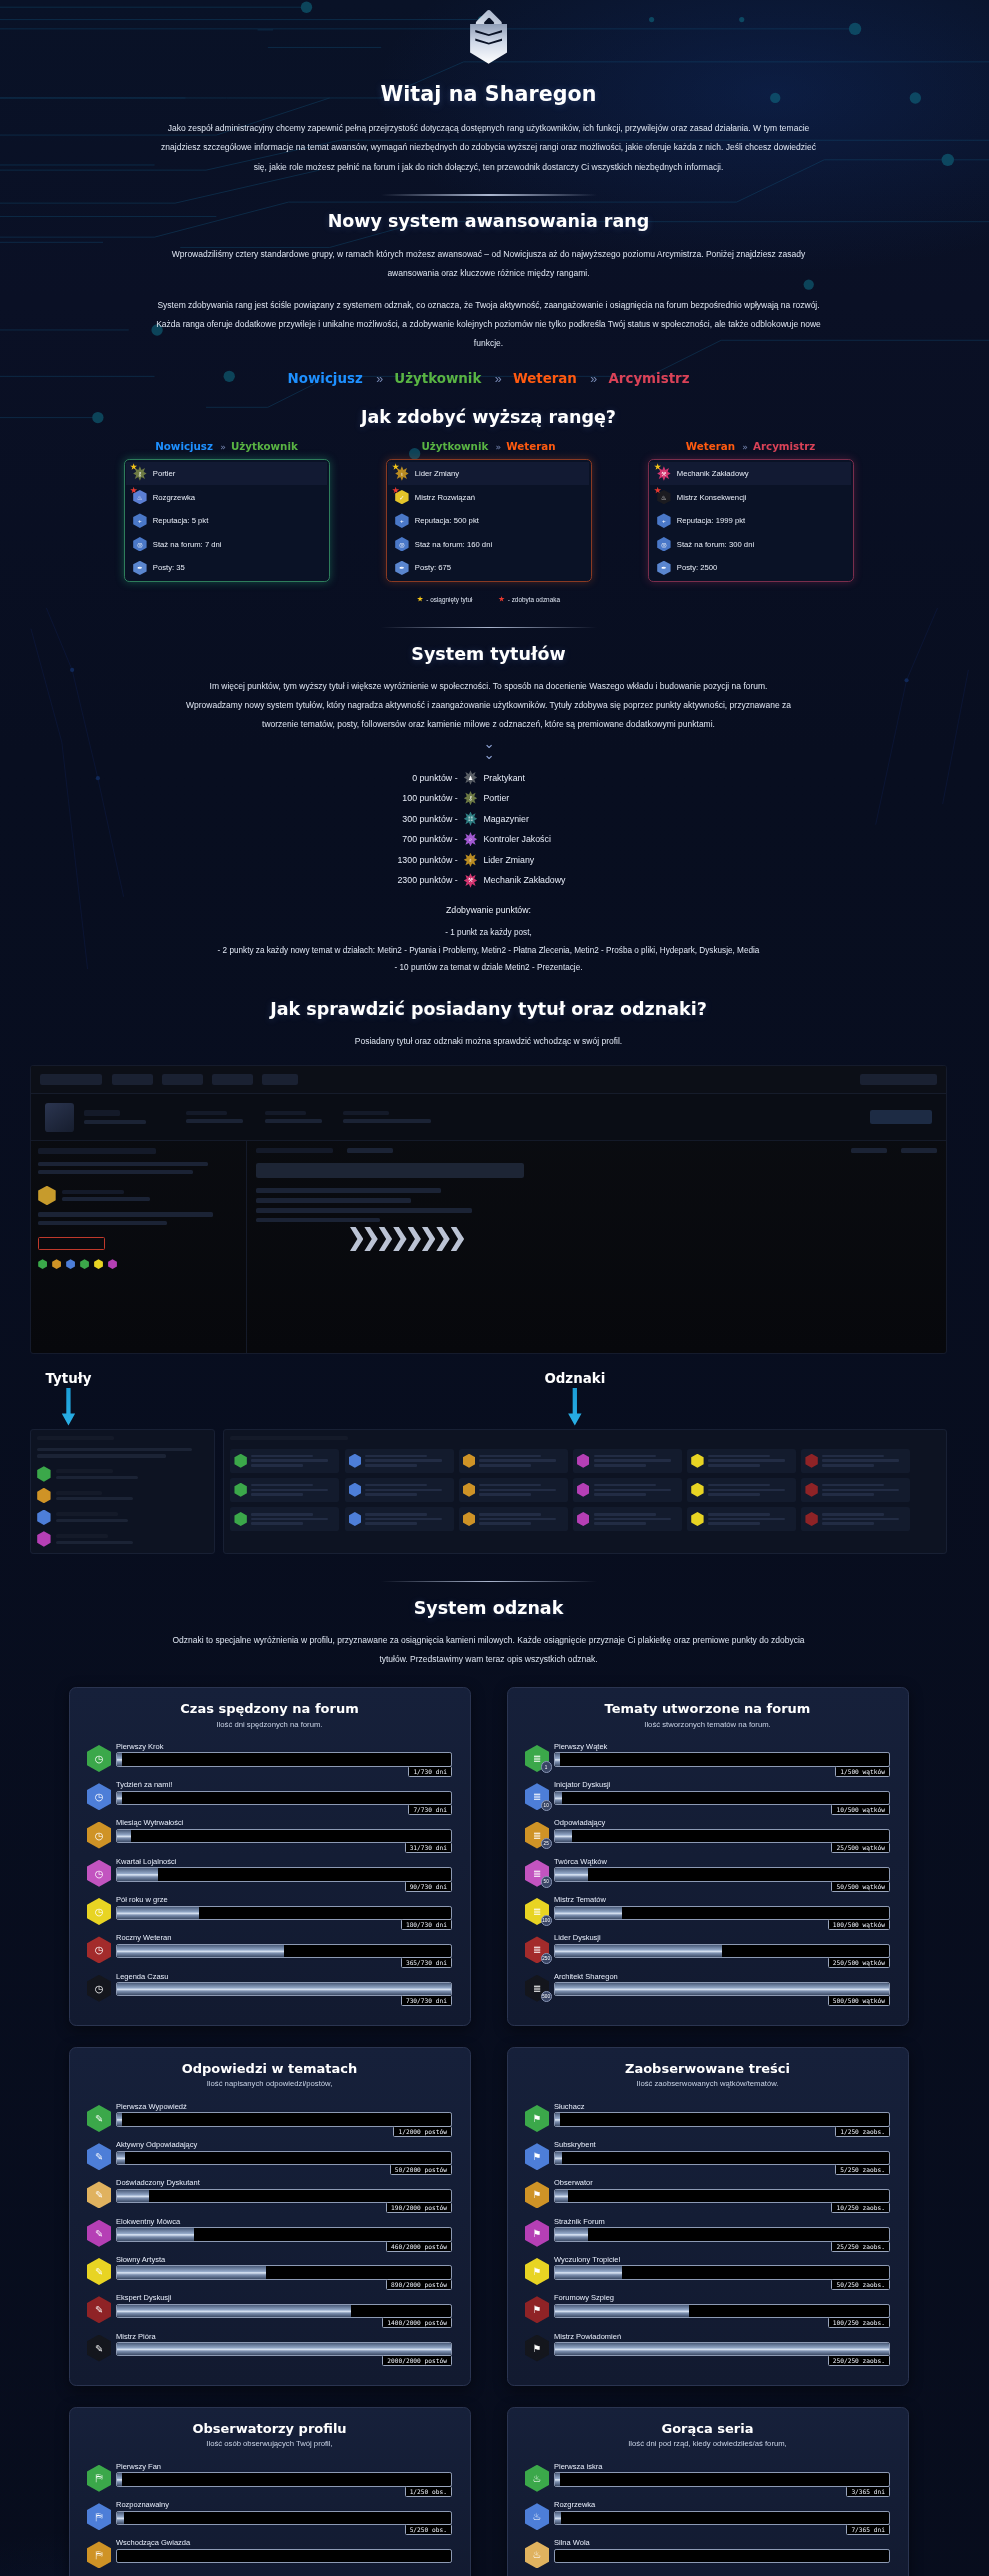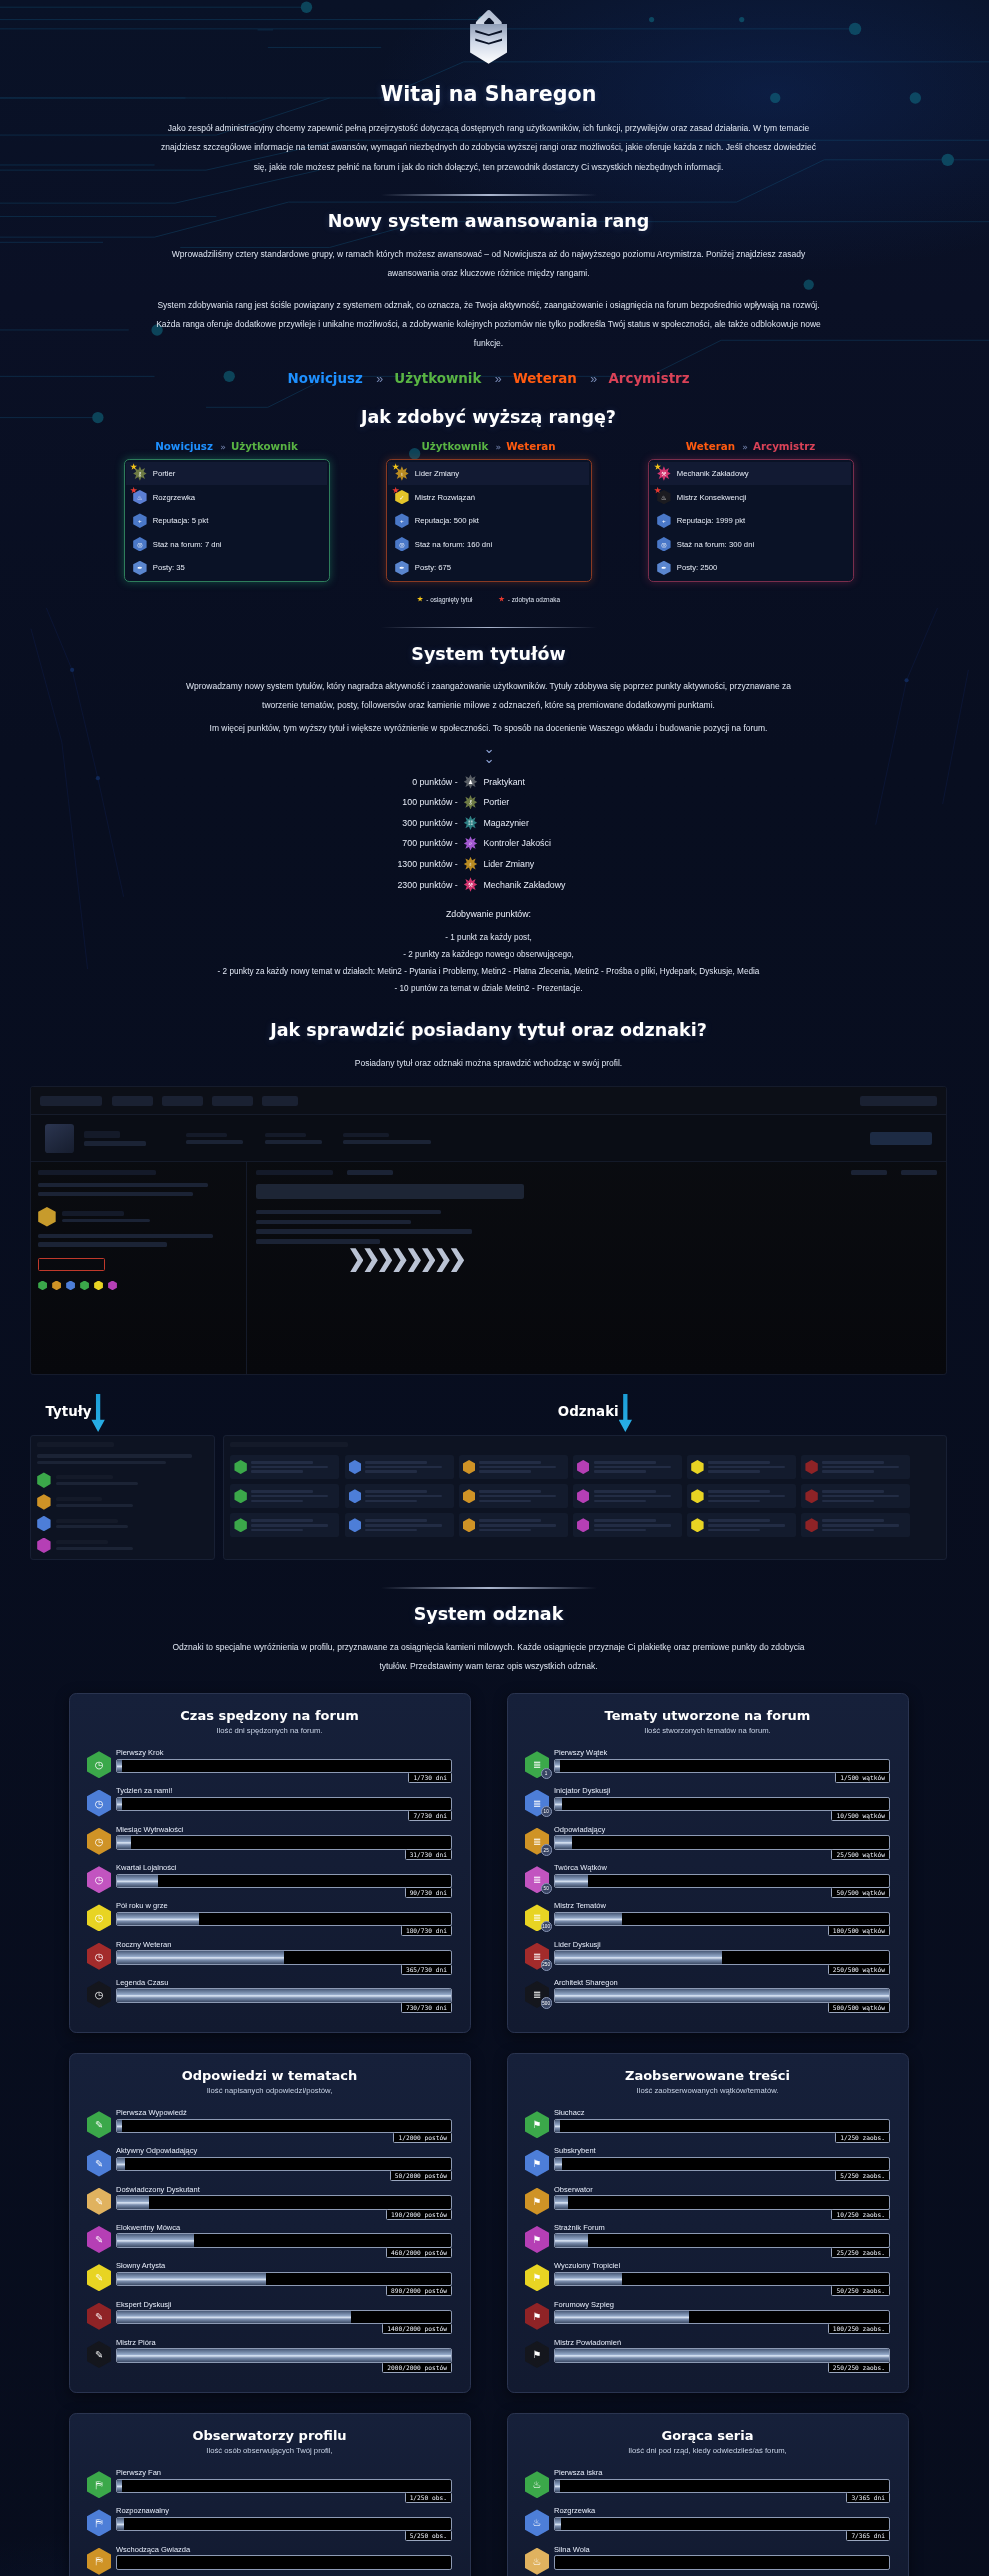--- a/index.html
+++ b/index.html
@@ -134,21 +134,21 @@
   .avatarbox{width:29px;height:29px;border-radius:3.1px;background:linear-gradient(145deg,#2b3550,#161d2e);}
   .mini-hex{width:8.8px;height:9.8px;clip-path:polygon(50% 0,100% 25%,100% 75%,50% 100%,0 75%,0 25%);}
   .redbox{border:0.5px solid #c0392b;border-radius:1.5px;}
   .bigarrow{position:absolute;left:319px;top:155px;width:165px;height:36px;
     display:flex;align-items:center;gap:1px;opacity:.9}
   .bigarrow i{display:block;width:13.4px;height:24px;background:#cfd8ea;
     clip-path:polygon(0 0,55% 50%,0 100%,42% 100%,100% 50%,42% 0);}
 
   
   .ptrrow{display:flex;width:917px;margin:16.5px auto 0;}
-  .ptr{display:flex;flex-direction:row;align-items:center;}
+  .ptr{display:flex;flex-direction:column;align-items:center;}
   .ptr .t{font-family:"DejaVu Sans",sans-serif;font-weight:700;font-size:13.4px;color:#fff;}
   .ptr .a{width:13.4px;height:38px;margin-top:2.1px;
     background:linear-gradient(180deg,#1b9ed8,#2ab0e6);
     clip-path:polygon(34% 0,66% 0,66% 68%,100% 68%,50% 100%,0 68%,34% 68%);}
 
   
   .mockrow{display:flex;gap:8.2px;width:917px;margin:0 auto;}
   .mockbox{background:#0d1322;border:0.5px solid #182034;border-radius:3.1px;padding:6.2px;}
   .chiprow{display:flex;flex-wrap:wrap;gap:5.2px;}
   .chip{height:24px;border-radius:2.6px;background:#131b2d;display:flex;align-items:center;gap:4.1px;padding:0 4.1px;}
@@ -389,22 +389,22 @@
         <span class="item">
           <i class="st" style="background:#e8392f"></i>
           <span>- zdobyta odznaka</span>
         </span>
       </div>
   </section>
 
   <section class="sec" style="margin-top:24px">
     <div class="divider"></div>
     <h2 class="sect">System tytułów</h2>
+    <p class="body small" style="margin-top:4.1px">Im więcej punktów, tym wyższy tytuł i większe wyróżnienie w społeczności. To sposób na docenienie Waszego wkładu i budowanie pozycji na forum.</p>
     <p class="body small">Wprowadzamy nowy system tytułów, który nagradza aktywność i zaangażowanie użytkowników. Tytuły zdobywa się poprzez punkty aktywności, przyznawane za tworzenie tematów, posty, followersów oraz kamienie milowe z odznaczeń, które są premiowane dodatkowymi punktami.</p>
-    <p class="body small" style="margin-top:4.1px">Im więcej punktów, tym wyższy tytuł i większe wyróżnienie w społeczności. To sposób na docenienie Waszego wkładu i budowanie pozycji na forum.</p>
     <div class="chevdown">⌄<br>⌄</div>
 
     <div class="tiers" id="title-tiers">
         <div class="tier">
           <span class="pts">0 punktów -</span>
           <span class="badge-ico">
             <span class="star8" style="background:#5a5f66">♟</span>
           </span>
           <span class="nm">Praktykant</span>
         </div>
@@ -442,21 +442,20 @@
             <span class="star8" style="background:#d2356f">⚒</span>
           </span>
           <span class="nm">Mechanik Zakładowy</span>
         </div>
       </div>
 
     <div class="earn">
       <div class="h">Zdobywanie punktów:</div>
       <div id="earn-lines">
           <div class="l">- 1 punkt za każdy post,</div>
-          <div class="l">- 2 punkty za każdego nowego obserwującego,</div>
           <div class="l">- 2 punkty za każdy nowy temat w działach: Metin2 - Pytania i Problemy, Metin2 - Płatna Zlecenia, Metin2 - Prośba o pliki, Hydepark, Dyskusje, Media</div>
           <div class="l">- 10 puntów za temat w dziale Metin2 - Prezentacje.</div>
         </div>
     </div>
   </section>
 
   <section class="sec" style="margin-top:23px">
     <h2 class="sect">Jak sprawdzić posiadany tytuł oraz odznaki?</h2>
     <p class="body" style="width:618px">Posiadany tytuł oraz odznaki można sprawdzić wchodząc w swój profil.</p>
 

